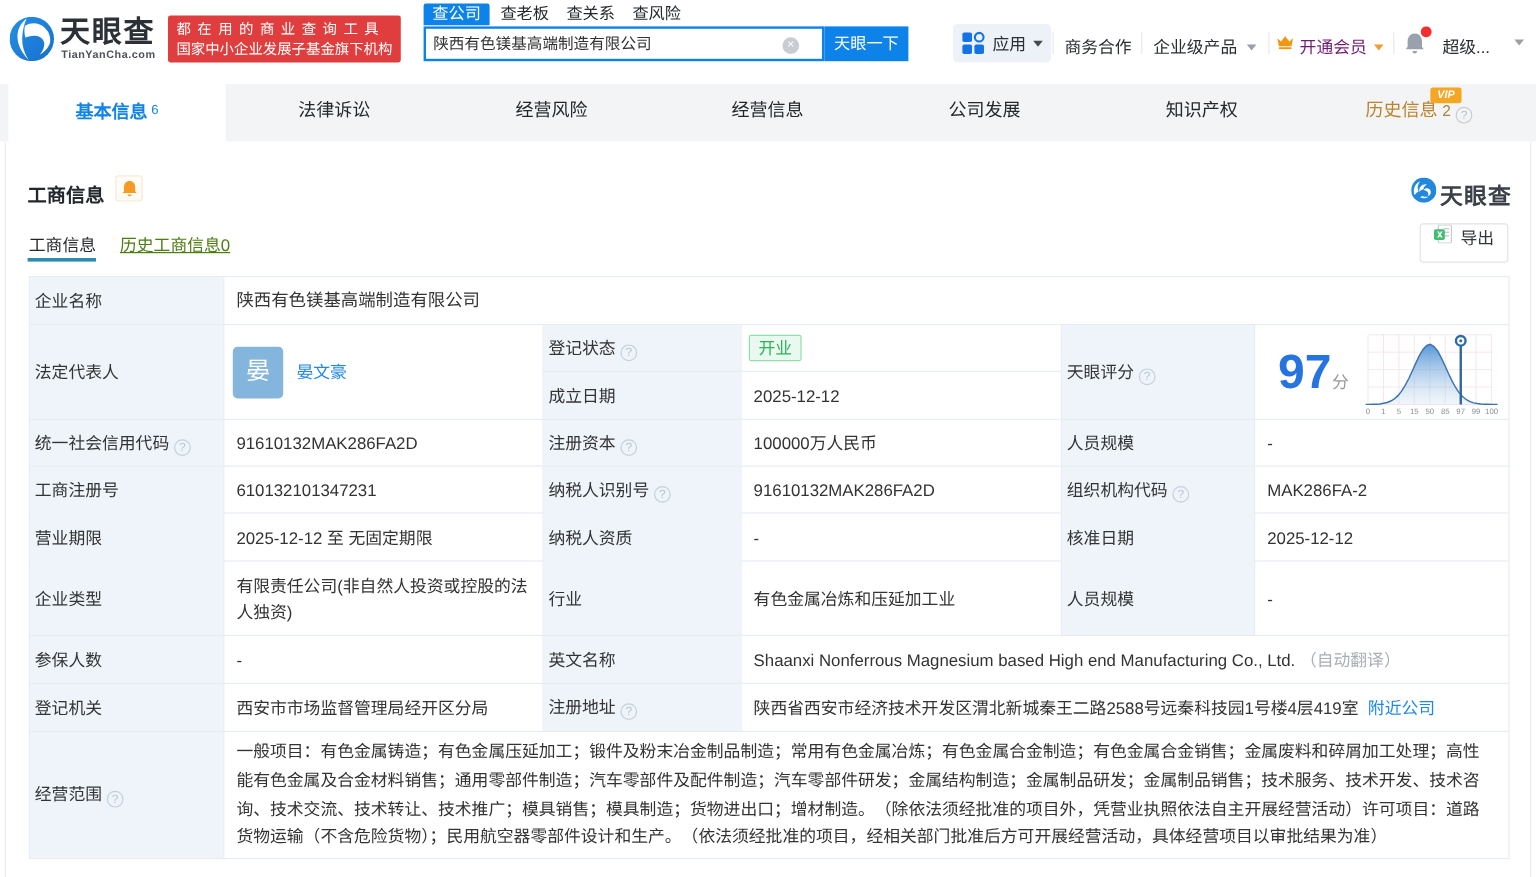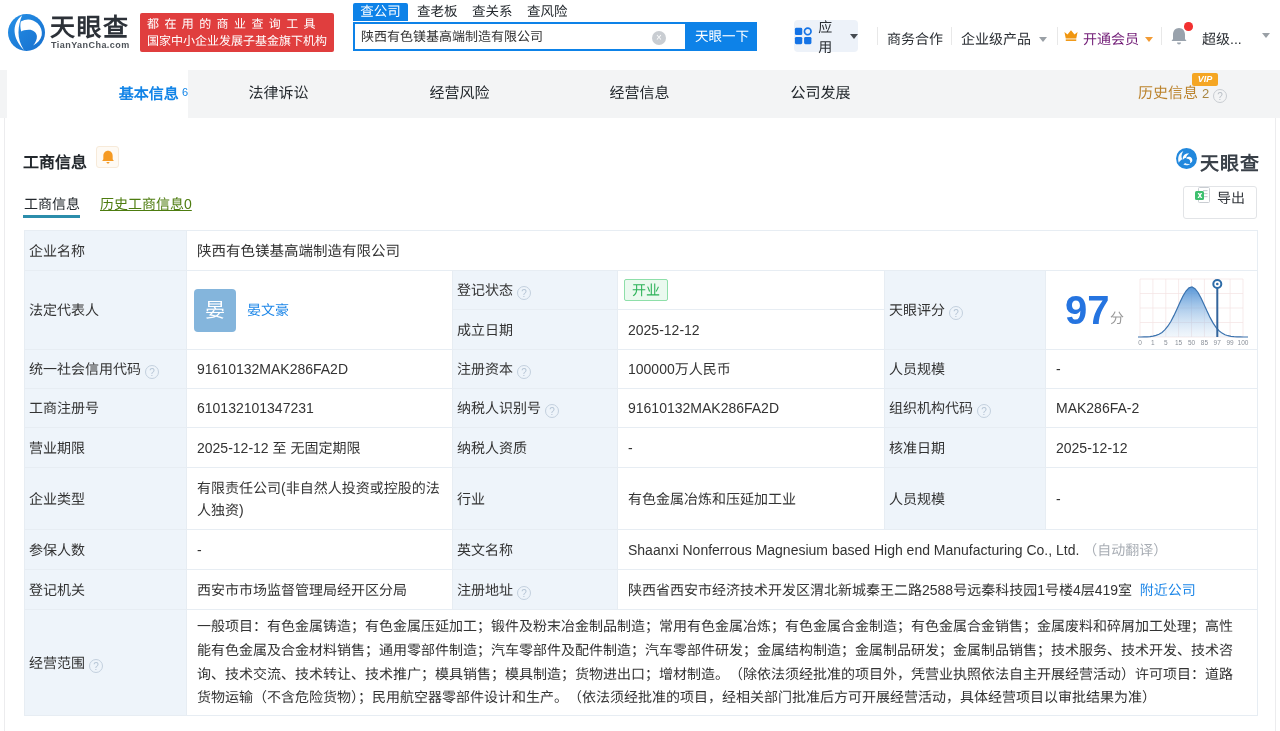--- a/index.html
+++ b/index.html
@@ -15,21 +15,21 @@
 .redbox .l2{letter-spacing:0;}
 .stabs{font-size:13.5px;color:#23282d;}
 .stab-act{background:#0d82e8;color:#fff;border-radius:2px 2px 0 0;width:55px;height:18px;line-height:18px;text-align:center;}
 .sinput{width:334px;height:29px;border:2px solid #0d82e8;background:#fff;font-size:13px;color:#333;line-height:25px;padding-left:6px;}
 .sbtn{width:70px;height:29px;background:#0d82e8;color:#fff;font-size:13.5px;text-align:center;line-height:29px;}
 .hmenu{font-size:14px;color:#2a2e33;}
 .hdiv{width:1px;height:18px;background:#e8e8e8;}
 .caret-d{display:inline-block;width:0;height:0;border-left:4.5px solid transparent;border-right:4.5px solid transparent;border-top:5.5px solid #454a50;vertical-align:2px;}
 .caret-g{display:inline-block;width:0;height:0;border-left:4.5px solid transparent;border-right:4.5px solid transparent;border-top:5.5px solid #9aa0a6;vertical-align:2px;}
 .caret-o{display:inline-block;width:0;height:0;border-left:4.5px solid transparent;border-right:4.5px solid transparent;border-top:5.5px solid #f29b34;vertical-align:2px;}
-.appbox{width:64px;height:32px;background:#edf2f9;border-radius:4px;display:flex;align-items:center;justify-content:center;gap:6px;}
+.appbox{width:82px;height:32px;background:#edf2f9;border-radius:4px;display:flex;align-items:center;justify-content:center;gap:6px;}
 
 #nav{position:relative;width:1280px;height:48px;background:#f3f4f5;}
 .ntab{position:absolute;top:0;height:48px;line-height:45px;text-align:center;font-size:15px;color:#23282d;}
 .ntab-act{background:#fff;color:#1284e7;font-weight:700;}
 .nsup{font-size:11px;color:#1284e7;vertical-align:3px;margin-left:3px;font-weight:400;}
 
 #card{position:relative;width:1280px;height:613px;background:#fff;}
 .title{font-size:16px;font-weight:700;color:#23282d;}
 .subtab-act{font-size:14px;color:#23282d;}
 .subtab{font-size:14px;color:#4d7c0f;text-decoration:underline;}
@@ -99,25 +99,26 @@
   <svg class="abs" style="left:1170px;top:26px;" width="18" height="20" viewBox="0 0 18 20">
     <path d="M9,2 C12.5,2 15,4.8 15,8.5 L15,13 L16.5,15 L1.5,15 L3,13 L3,8.5 C3,4.8 5.5,2 9,2Z" fill="#99a2ac"></path>
     <path d="M7,16.5 L11,16.5 C11,17.6 10.1,18.5 9,18.5 C7.9,18.5 7,17.6 7,16.5Z" fill="#99a2ac"></path>
   </svg>
   <div class="abs" style="left:1184px;top:22px;width:8.5px;height:8.5px;border-radius:50%;background:#f23030;"></div>
   <div class="abs hmenu" style="left:1202px;top:28px;">超级...</div>
   <span class="abs caret-g" style="left:1262px;top:33px;"></span>
 </div>
 
 <div id="nav">
-  <div class="ntab ntab-act" style="left:7px;width:181px;text-align:right;">基本信息<span class="nsup">6</span></div>
+  <div class="ntab ntab-act" style="left:7px;width:181px;">基本信息<span class="nsup">6</span></div>
   <div class="ntab" style="left:188px;width:181px;">法律诉讼</div>
   <div class="ntab" style="left:369px;width:181px;">经营风险</div>
   <div class="ntab" style="left:549px;width:181px;">经营信息</div>
   <div class="ntab" style="left:730px;width:181px;">公司发展</div>
+  <div class="ntab" style="left:911px;width:181px;">知识产权</div>
   <div class="ntab" style="left:1092px;width:181px;color:#bb832d;">历史信息<span style="font-size:13px;color:#a7853f;margin-left:4px;">2</span><span class="qm" style="border-color:#c9cdd2;color:#b9bfc6;">?</span>
     <div class="abs" style="left:100px;top:3px;width:26px;height:13px;background:#f5a623;border-radius:2px;color:#fff;font-size:9px;font-weight:700;font-style:italic;line-height:13px;text-align:center;">VIP</div>
   </div>
 </div>
 
 <div id="card">
   <div class="abs" style="left:4px;top:0;width:1px;height:613px;background:#ececee;"></div>
   <div class="abs" style="left:1275px;top:0;width:1px;height:613px;background:#ececee;"></div>
   <div class="abs title" style="left:23px;top:31px;">工商信息</div>
   <div class="abs" style="left:96px;top:28px;width:23px;height:22px;border:1px solid #f7ead9;background:#fefaf4;border-radius:3px;">

